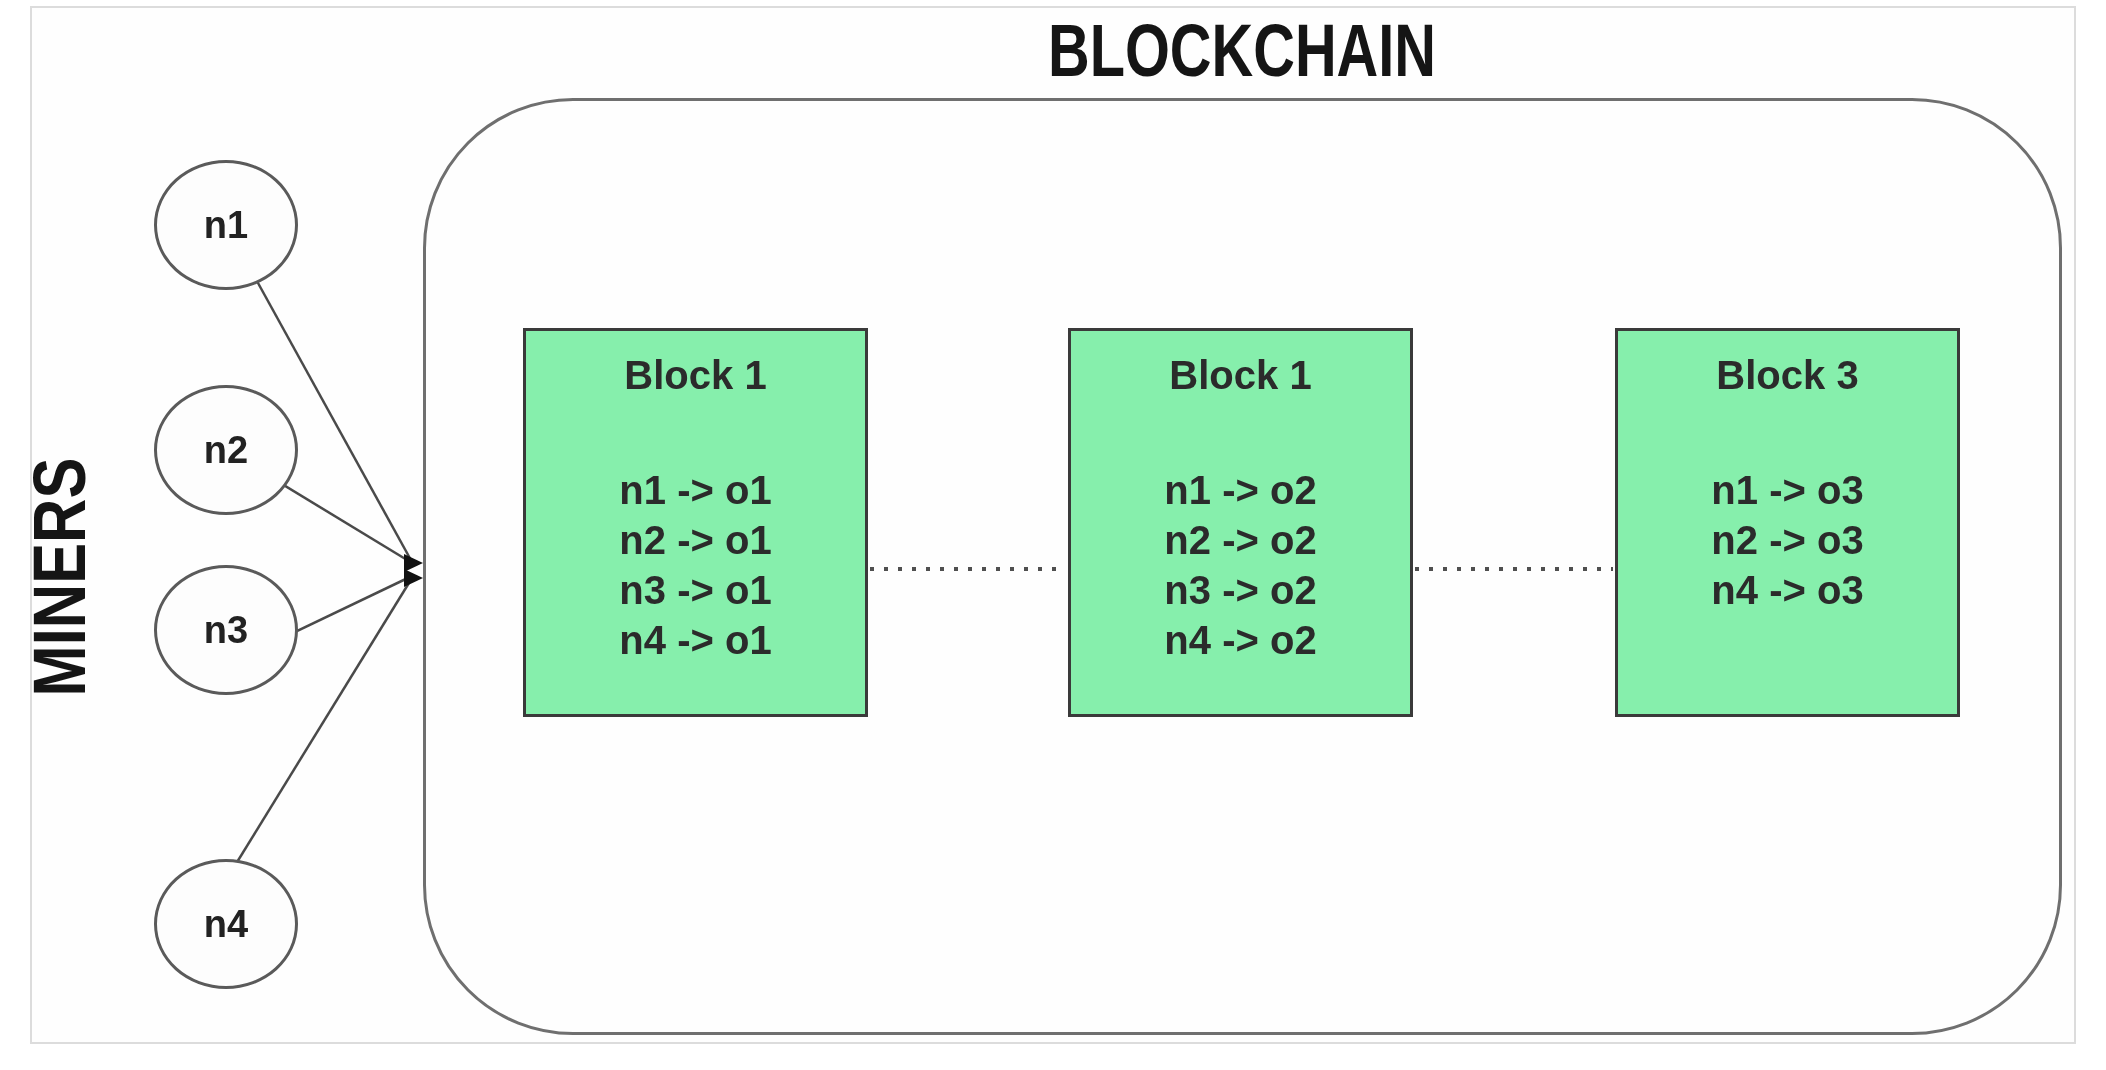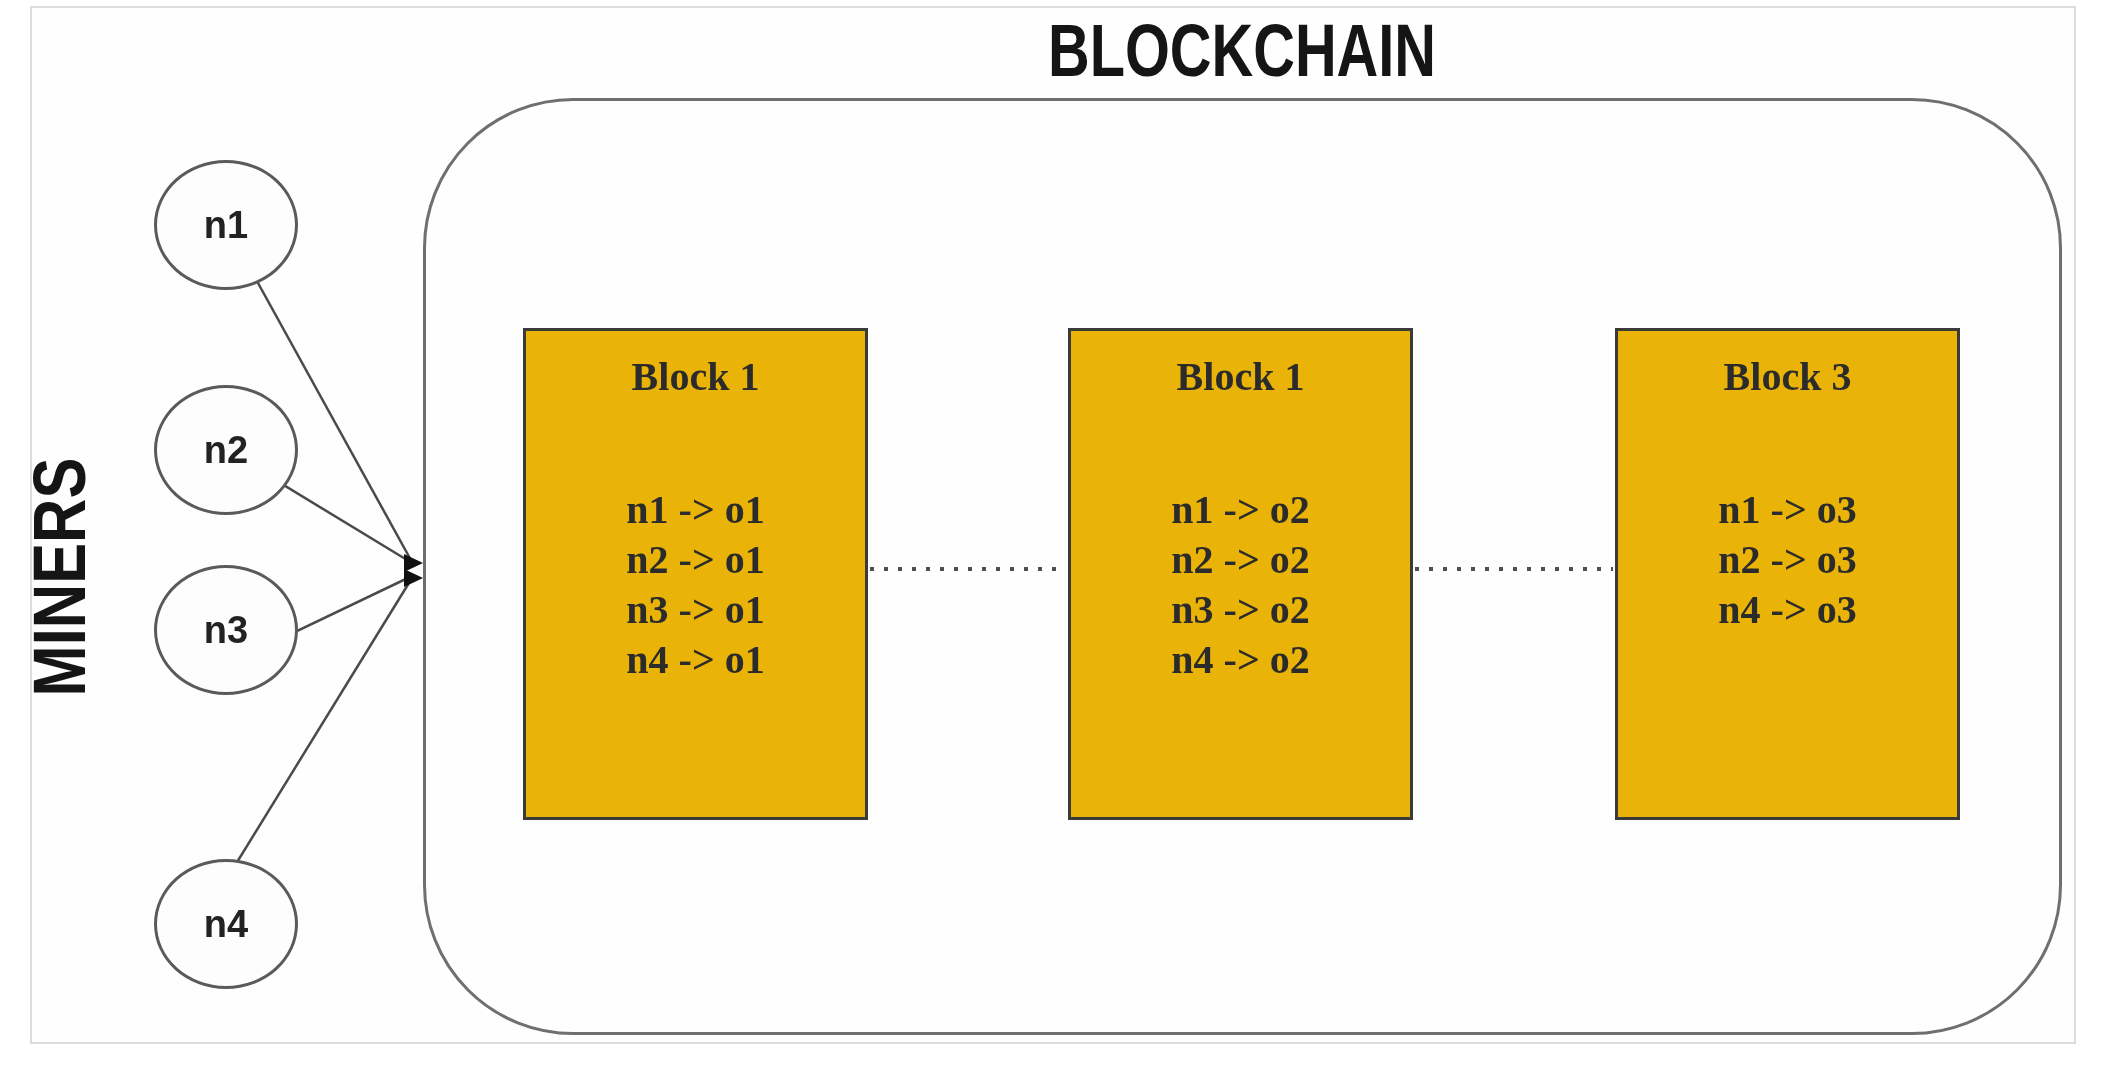--- a/index.html
+++ b/index.html
@@ -29,31 +29,31 @@
   }
   .conn-svg{position:absolute;left:0;top:0;width:2106px;height:1070px;}
   .miner{
     position:absolute;left:154px;width:144px;height:130px;
     border:3px solid #5a5a5a;border-radius:50%;box-sizing:border-box;
     background:#fdfdfd;display:flex;align-items:center;justify-content:center;
     font-size:38px;font-weight:700;color:#222;
   }
   .miner.m1{top:160px;} .miner.m2{top:385px;} .miner.m3{top:565px;} .miner.m4{top:859px;}
   .block{
-    position:absolute;top:328px;width:345px;height:492px;
-    border:3px solid #3a3a3a;box-sizing:border-box;background:#eab308;font-family:Liberation Serif, serif;
+    position:absolute;top:328px;width:345px;height:389px;
+    border:3px solid #3a3a3a;box-sizing:border-box;background:#86efac;
   }
   .block.b1{left:523px;} .block.b2{left:1068px;} .block.b3{left:1615px;padding-left:12px;}
   .block-title{
     position:absolute;top:22px;left:0;width:100%;text-align:center;
     font-size:40px;font-weight:700;color:#2b2b2b;
   }
   .tx-list{
     position:absolute;top:134px;left:0;width:100%;text-align:center;
-    font-size:40px;font-weight:700;line-height:50px;color:#2b2b2b;margin-top:20px;
+    font-size:40px;font-weight:700;line-height:50px;color:#2b2b2b;
   }
 </style>
 </head>
 <body>
 
 <div class="stage">
 
   <div class="frame"></div>
 
   <div class="title">BLOCKCHAIN</div>

